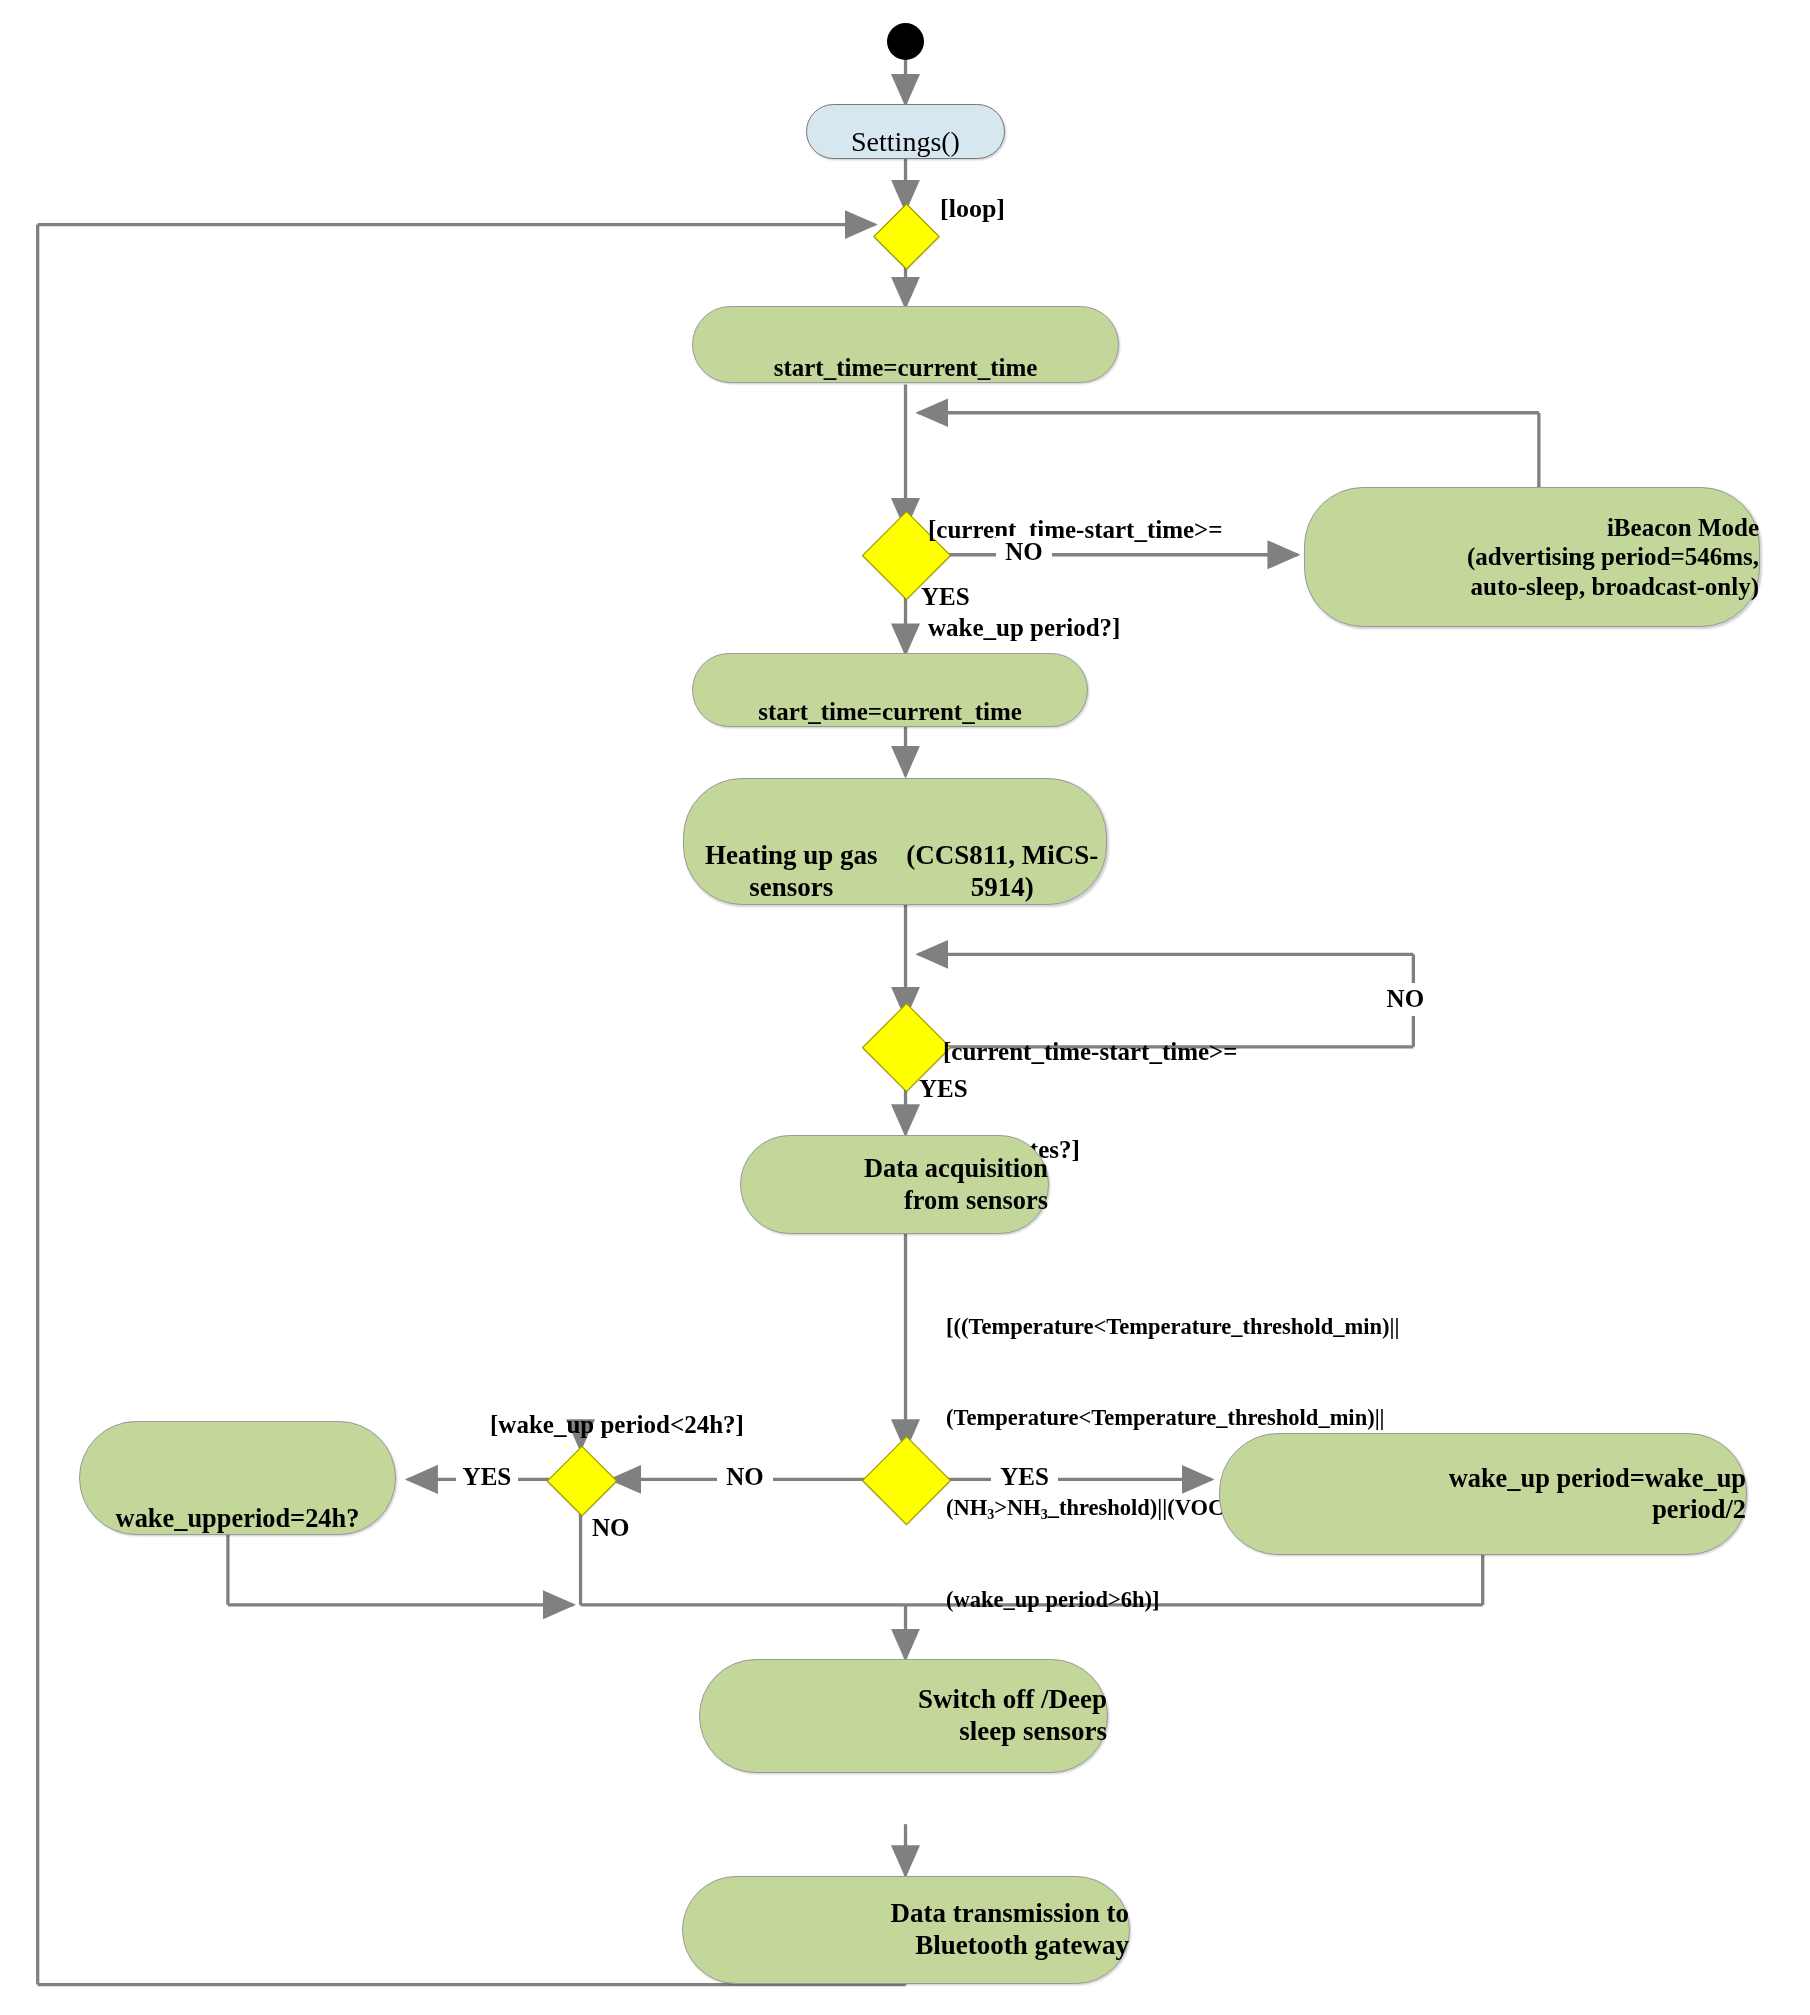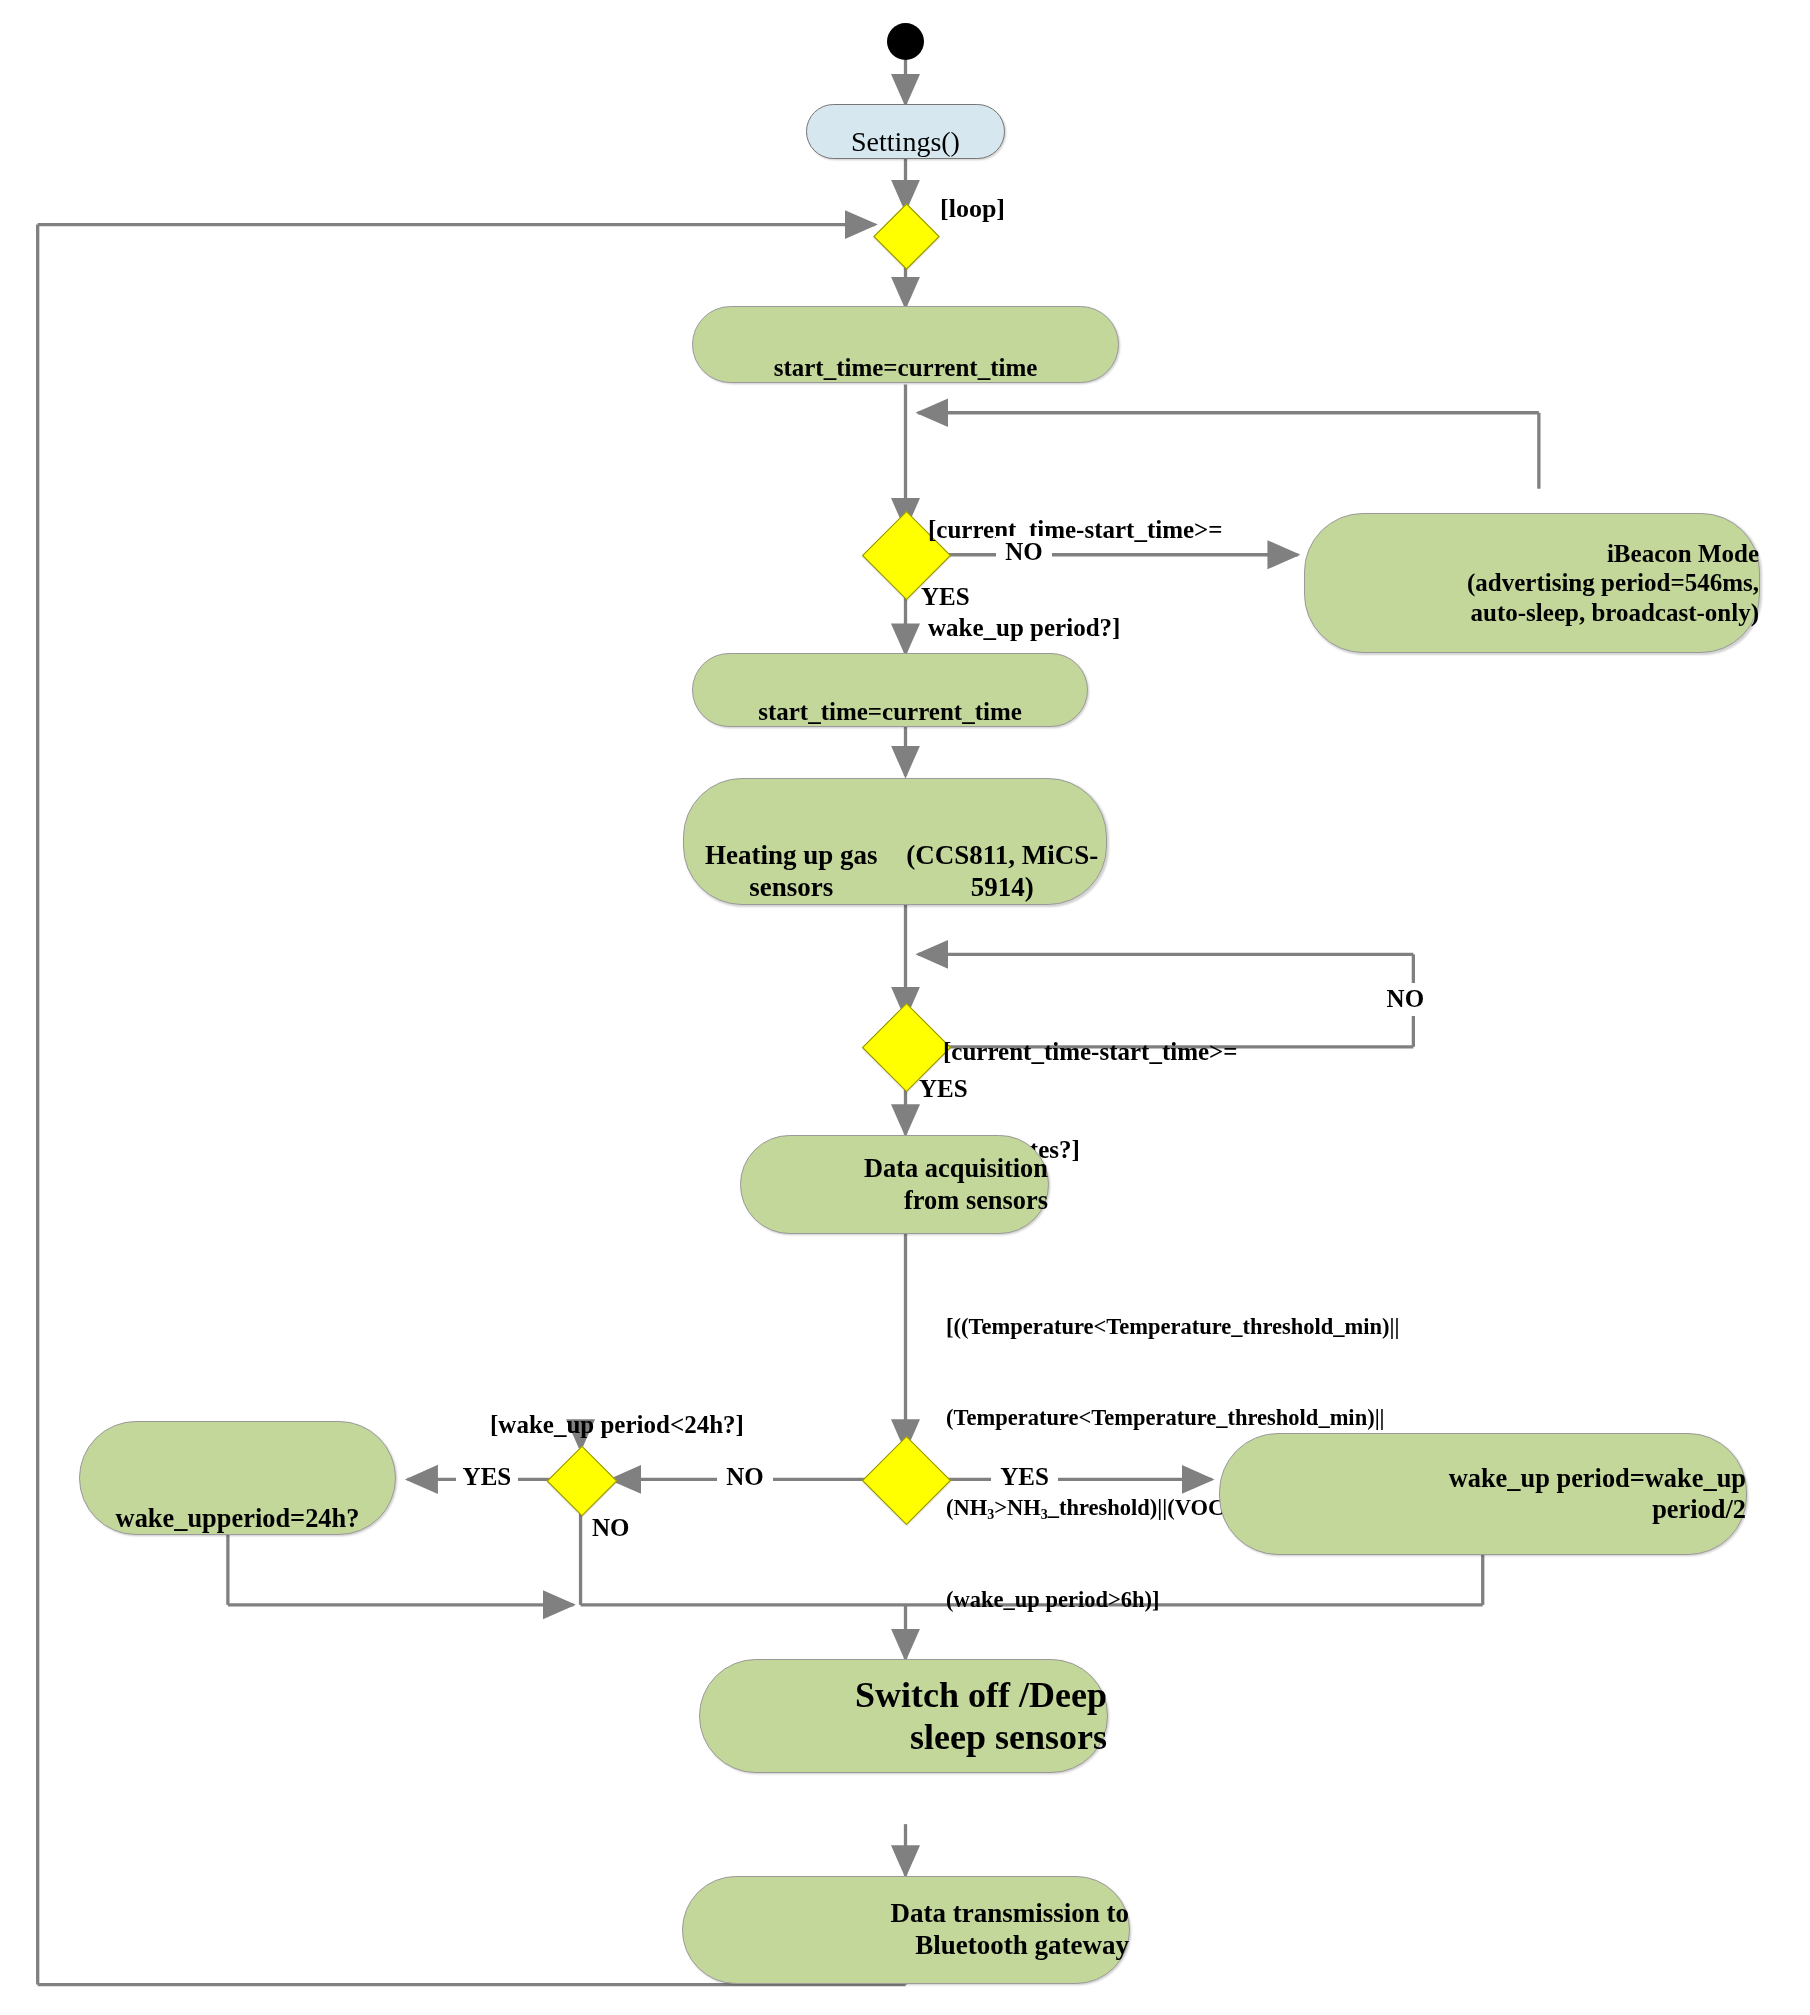--- a/index.html
+++ b/index.html
@@ -115,21 +115,21 @@
 
   <div class="lbl lbl-b" style="left:928px;top:449px;font-size:25px;">
     <div>[current_time-start_time&gt;=</div>
     <div>wake_up period?]</div>
   </div>
 
   <div class="lbl lbl-b" style="left:996px;top:536px;font-size:25px;background:#fff;padding:0 9.2px;">NO</div>
 
   <div class="lbl lbl-b" style="left:921px;top:581px;font-size:25px;">YES</div>
 
-  <div class="node act" style="left:1304px;top:487px;width:456px;height:140px;font-size:25px;font-weight:bold;flex-direction:column;margin-top:26px;">
+  <div class="node act" style="left:1304px;top:487px;width:456px;height:140px;font-size:25px;font-weight:bold;flex-direction:column;">
     <span>iBeacon Mode</span>
     <span>(advertising period=546ms,</span>
     <span>auto-sleep, broadcast-only)</span>
   </div>
 
   <div class="node act" style="left:692px;top:653px;width:396px;height:74px;font-size:25px;font-weight:bold;">
     <span>start_time=current_time</span>
   </div>
 
   <div class="node act" style="left:683px;top:778px;width:424px;height:127px;font-size:27px;font-weight:bold;flex-direction:row;">
@@ -177,21 +177,21 @@
   <div class="node act" style="left:79px;top:1421px;width:317px;height:114px;font-size:26.4px;font-weight:bold;flex-direction:row;">
     <span>wake_up</span>
     <span>period=24h?</span>
   </div>
 
   <div class="node act" style="left:1219px;top:1433px;width:528px;height:122px;font-size:26.4px;font-weight:bold;flex-direction:column;">
     <span>wake_up period=wake_up</span>
     <span>period/2</span>
   </div>
 
-  <div class="node act" style="left:699px;top:1659px;width:409px;height:114px;font-size:36px;font-weight:bold;flex-direction:column;">
+  <div class="node act" style="left:699px;top:1659px;width:409px;height:114px;font-size:27px;font-weight:bold;flex-direction:column;">
     <span>Switch off /Deep</span>
     <span>sleep sensors</span>
   </div>
 
   <div class="node act" style="left:682px;top:1876px;width:448px;height:108px;font-size:27px;font-weight:bold;flex-direction:column;">
     <span>Data transmission to</span>
     <span>Bluetooth gateway</span>
   </div>
 
 </div>

